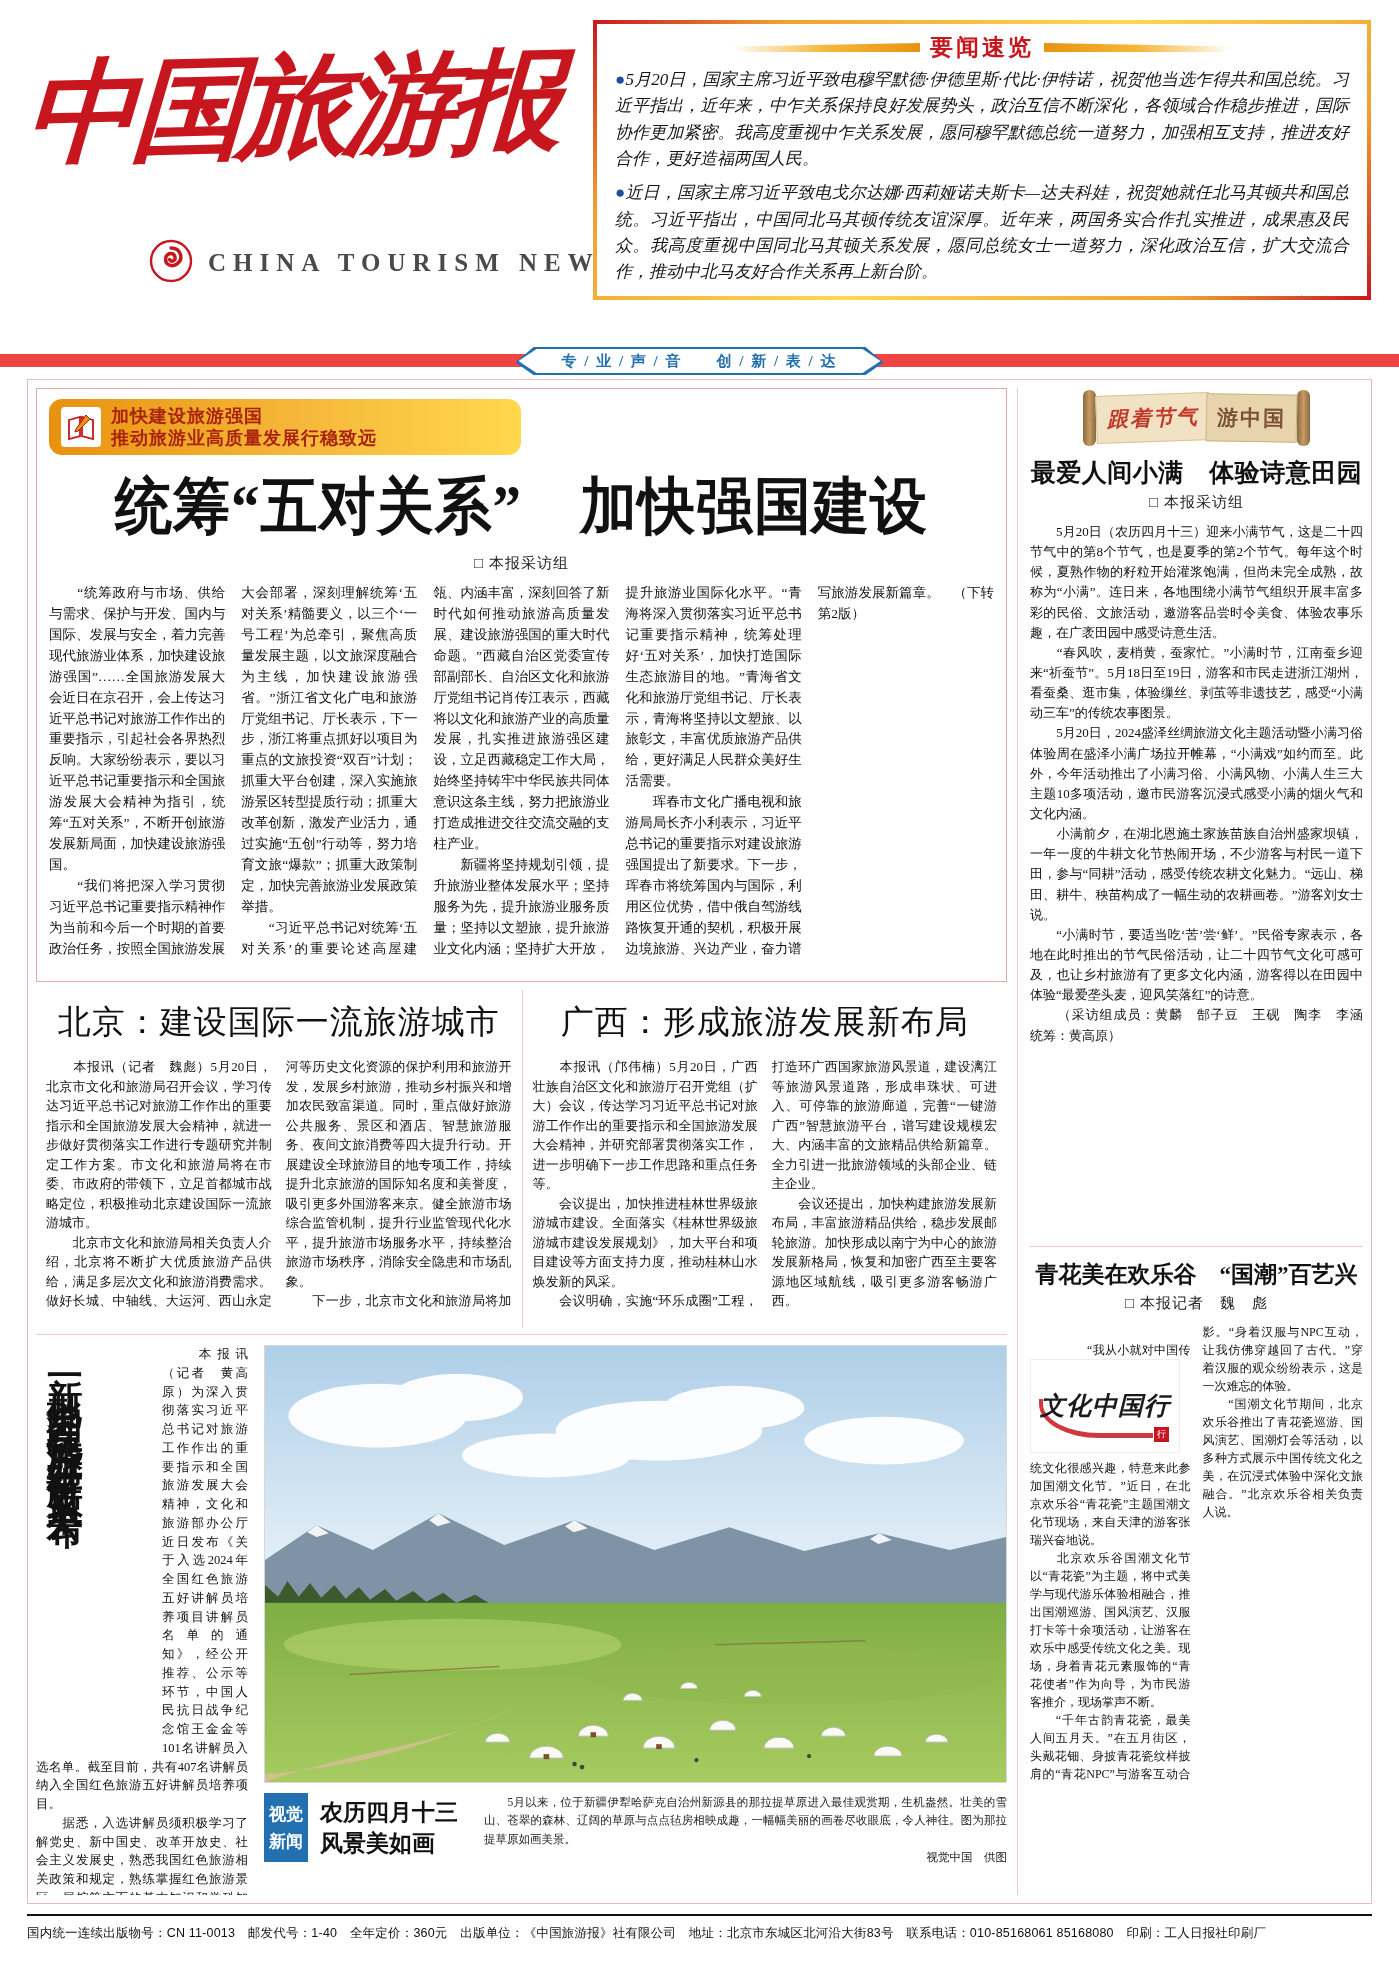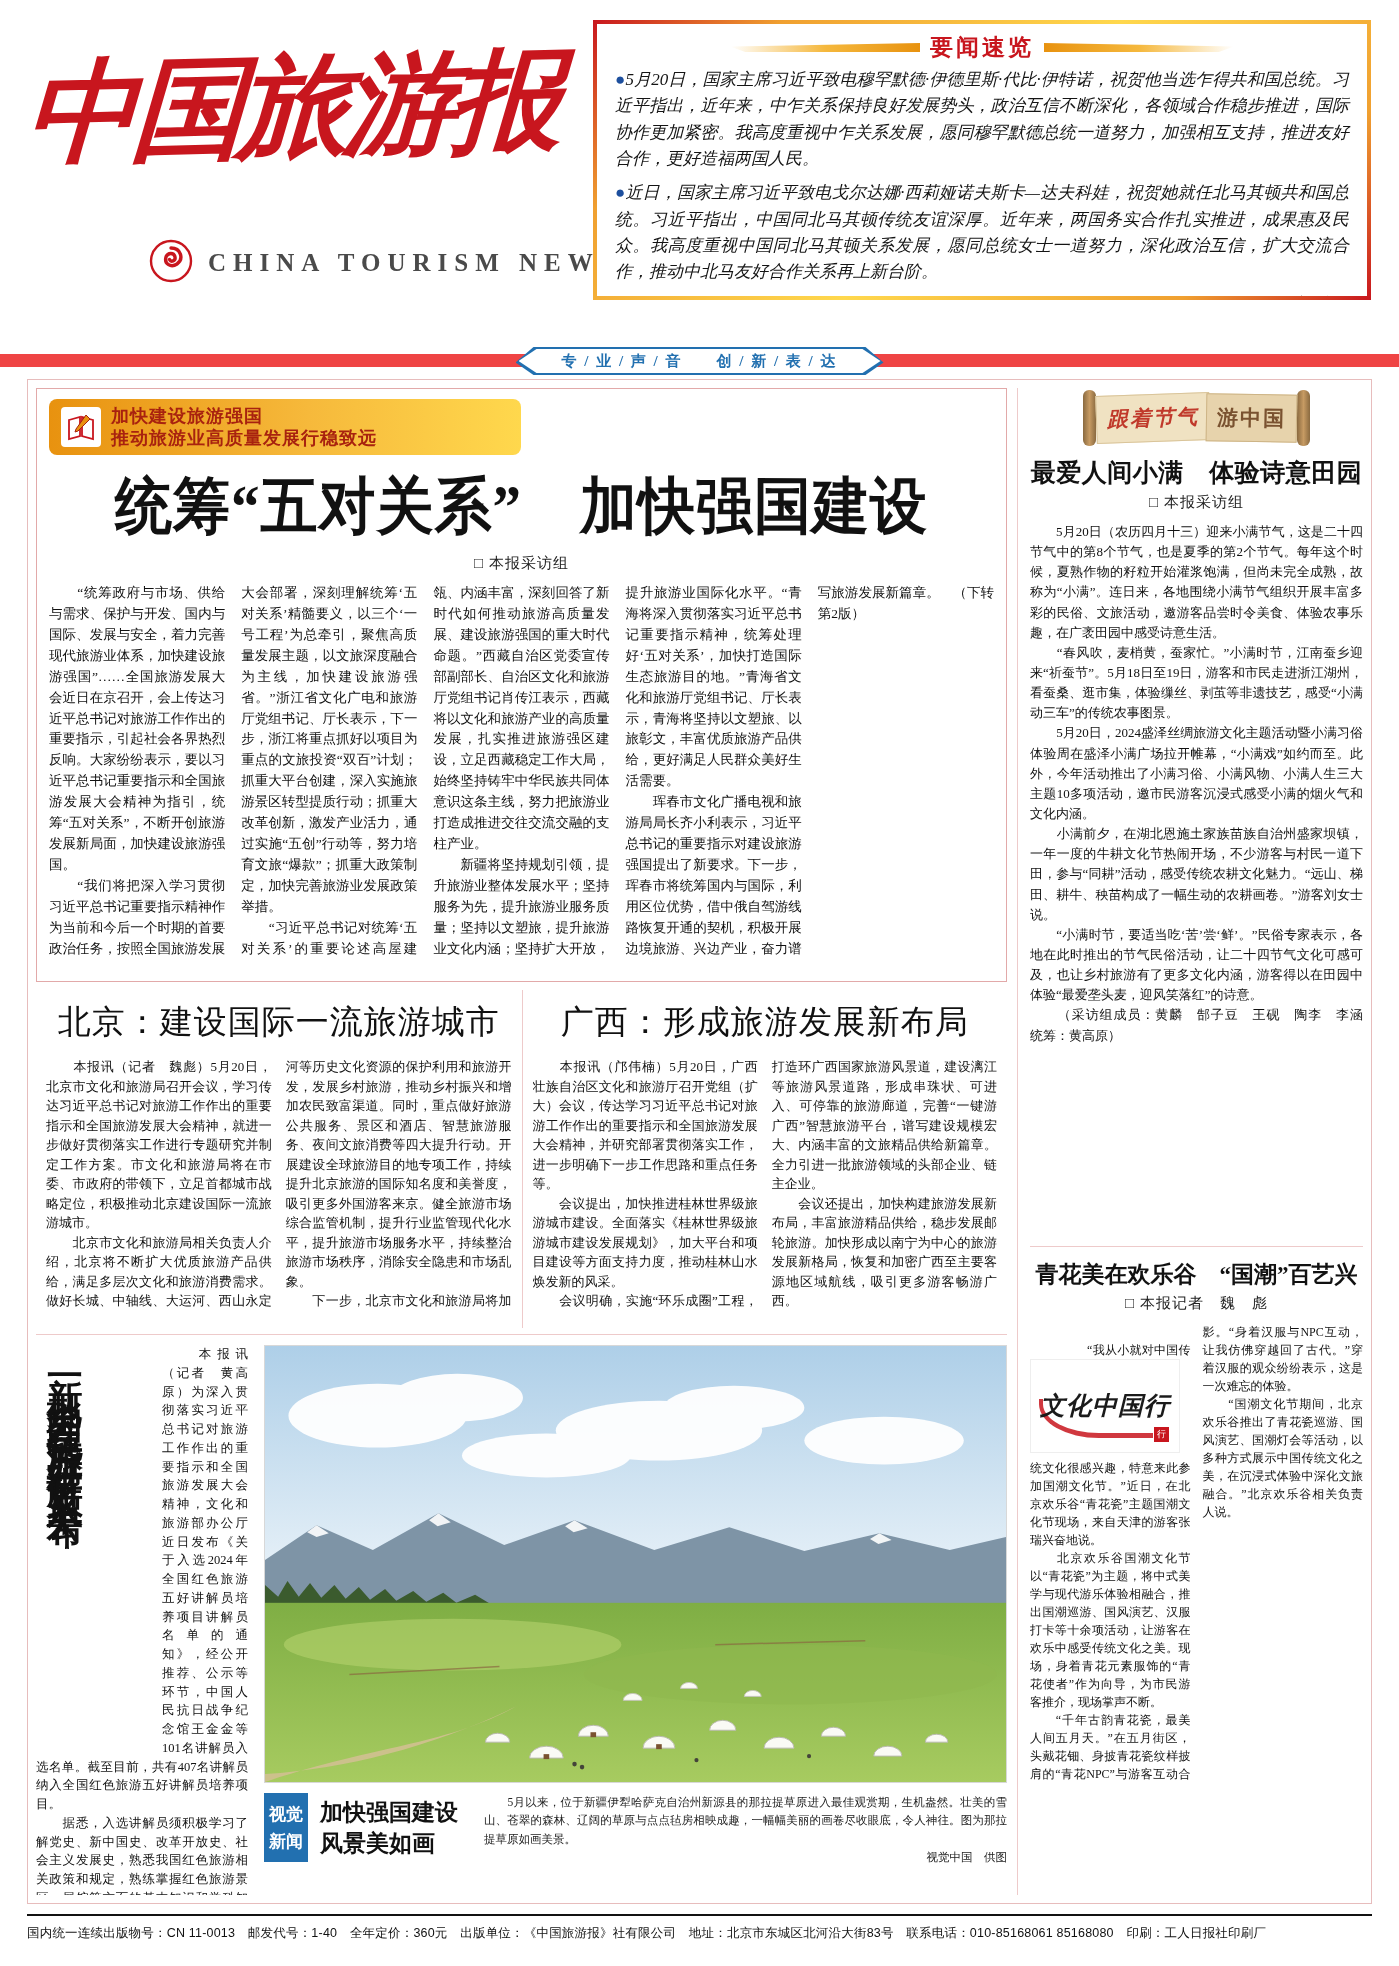--- a/index.html
+++ b/index.html
@@ -36,21 +36,21 @@
   .band-notch-in{width:362px;height:24px;background:#fff;clip-path:polygon(18px 0,344px 0,362px 50%,344px 100%,18px 100%,0 50%);
         display:flex;align-items:center;justify-content:center;}
   .band-text{color:#2270b0;font-size:15px;font-weight:bold;letter-spacing:2px;white-space:nowrap;}
   
   .content{margin:12px 27px 0;border:1px solid #e7bcbc;display:flex;box-sizing:border-box;
         width:1345px;height:1525px;padding:8px;gap:12px;}
   .left-col{width:982px;display:flex;flex-direction:column;box-sizing:border-box;border-right:1px solid #eecaca;padding-right:10px;}
   .right-col{width:333px;box-sizing:border-box;}
   
   .main-article{border:1px solid #e2a9a9;padding:10px 12px 6px;box-sizing:border-box;margin-bottom:8px;}
-  .badge{width:472px;height:56px;border-radius:8px;background:linear-gradient(90deg,#e8920f,#f6b93b 55%,#ffd84d);
+  .badge{width:472px;height:56px;border-radius:13px;background:linear-gradient(90deg,#e8920f,#f6b93b 55%,#ffd84d);
         display:flex;align-items:center;gap:10px;padding:0 12px;box-sizing:border-box;}
   .badge-icon{width:40px;height:40px;background:#fff;border-radius:4px;display:flex;align-items:center;justify-content:center;flex:0 0 auto;}
   .badge-lines{display:flex;flex-direction:column;justify-content:center;line-height:1.25;}
   .badge-line{font-size:18px;font-weight:bold;color:#a8220f;letter-spacing:1px;}
   .main-headline{text-align:center;font-size:57px;font-weight:bold;letter-spacing:1px;margin:14px 0 8px;
         transform:scaleY(1.08);white-space:nowrap;}
   .byline{text-align:center;font-size:15px;color:#222;margin:4px 0 10px;letter-spacing:1px;}
   .main-body{height:392px;column-count:5;column-gap:16px;column-fill:auto;overflow:hidden;
         font-size:13.5px;line-height:1.55;text-align:justify;white-space:pre-wrap;}
   
@@ -275,21 +275,21 @@
                   <circle cx="460" cy="416" r="2.2"></circle>
                 </g>
             </svg>
           </div>
           <div class="caption-row">
             <div class="vn-label">
               <span>视觉</span>
               <span>新闻</span>
             </div>
             <div class="cap-title">
-              <div>加快强国建设</div>
+              <div>农历四月十三</div>
               <div>风景美如画</div>
             </div>
             <div style="flex:1">
               <div class="cap-text">　　5月以来，位于新疆伊犁哈萨克自治州新源县的那拉提草原进入最佳观赏期，生机盎然。壮美的雪山、苍翠的森林、辽阔的草原与点点毡房相映成趣，一幅幅美丽的画卷尽收眼底，令人神往。图为那拉提草原如画美景。</div>
               <div class="cap-credit">视觉中国　供图</div>
             </div>
           </div>
         </div>
       </div>
     </div>

